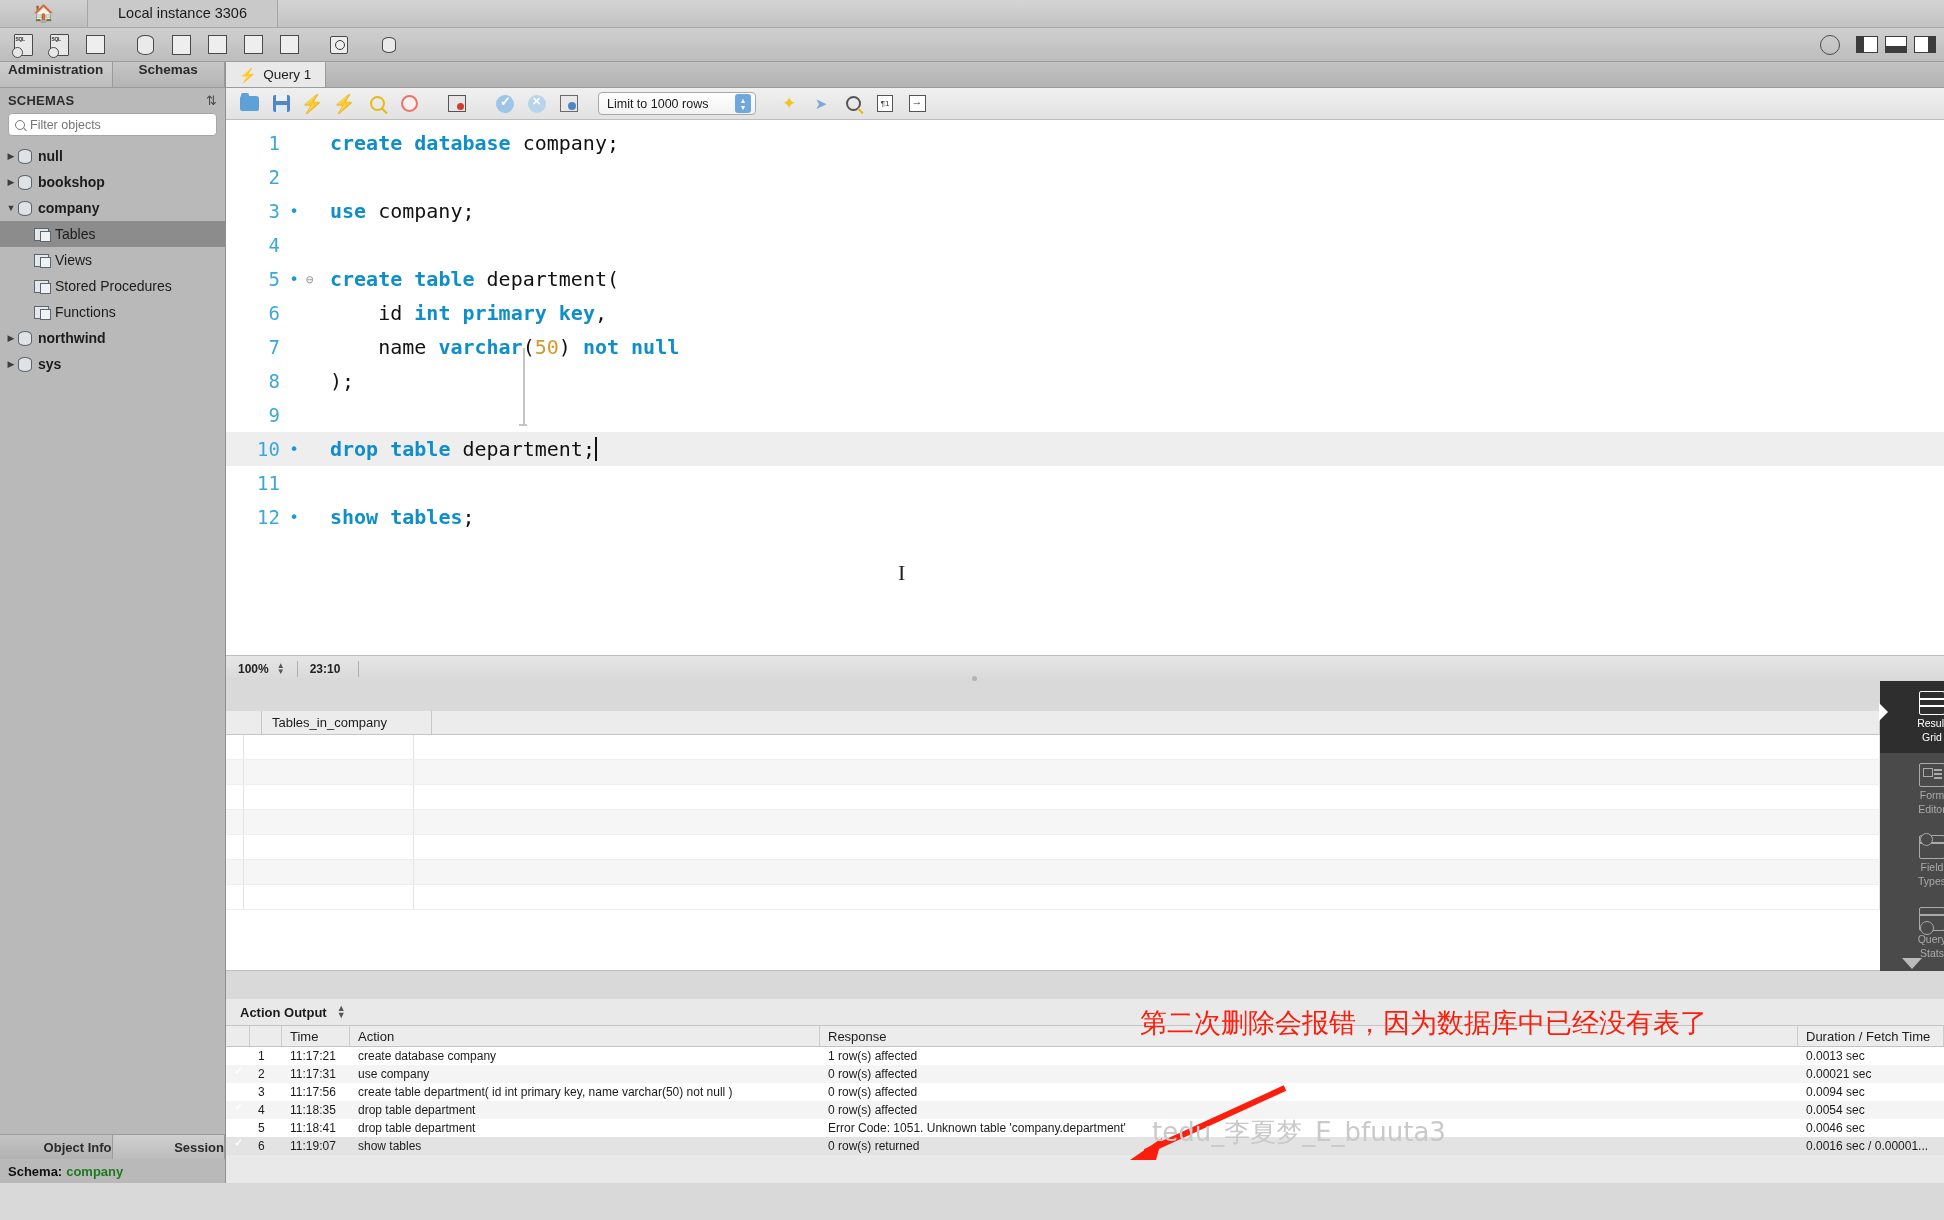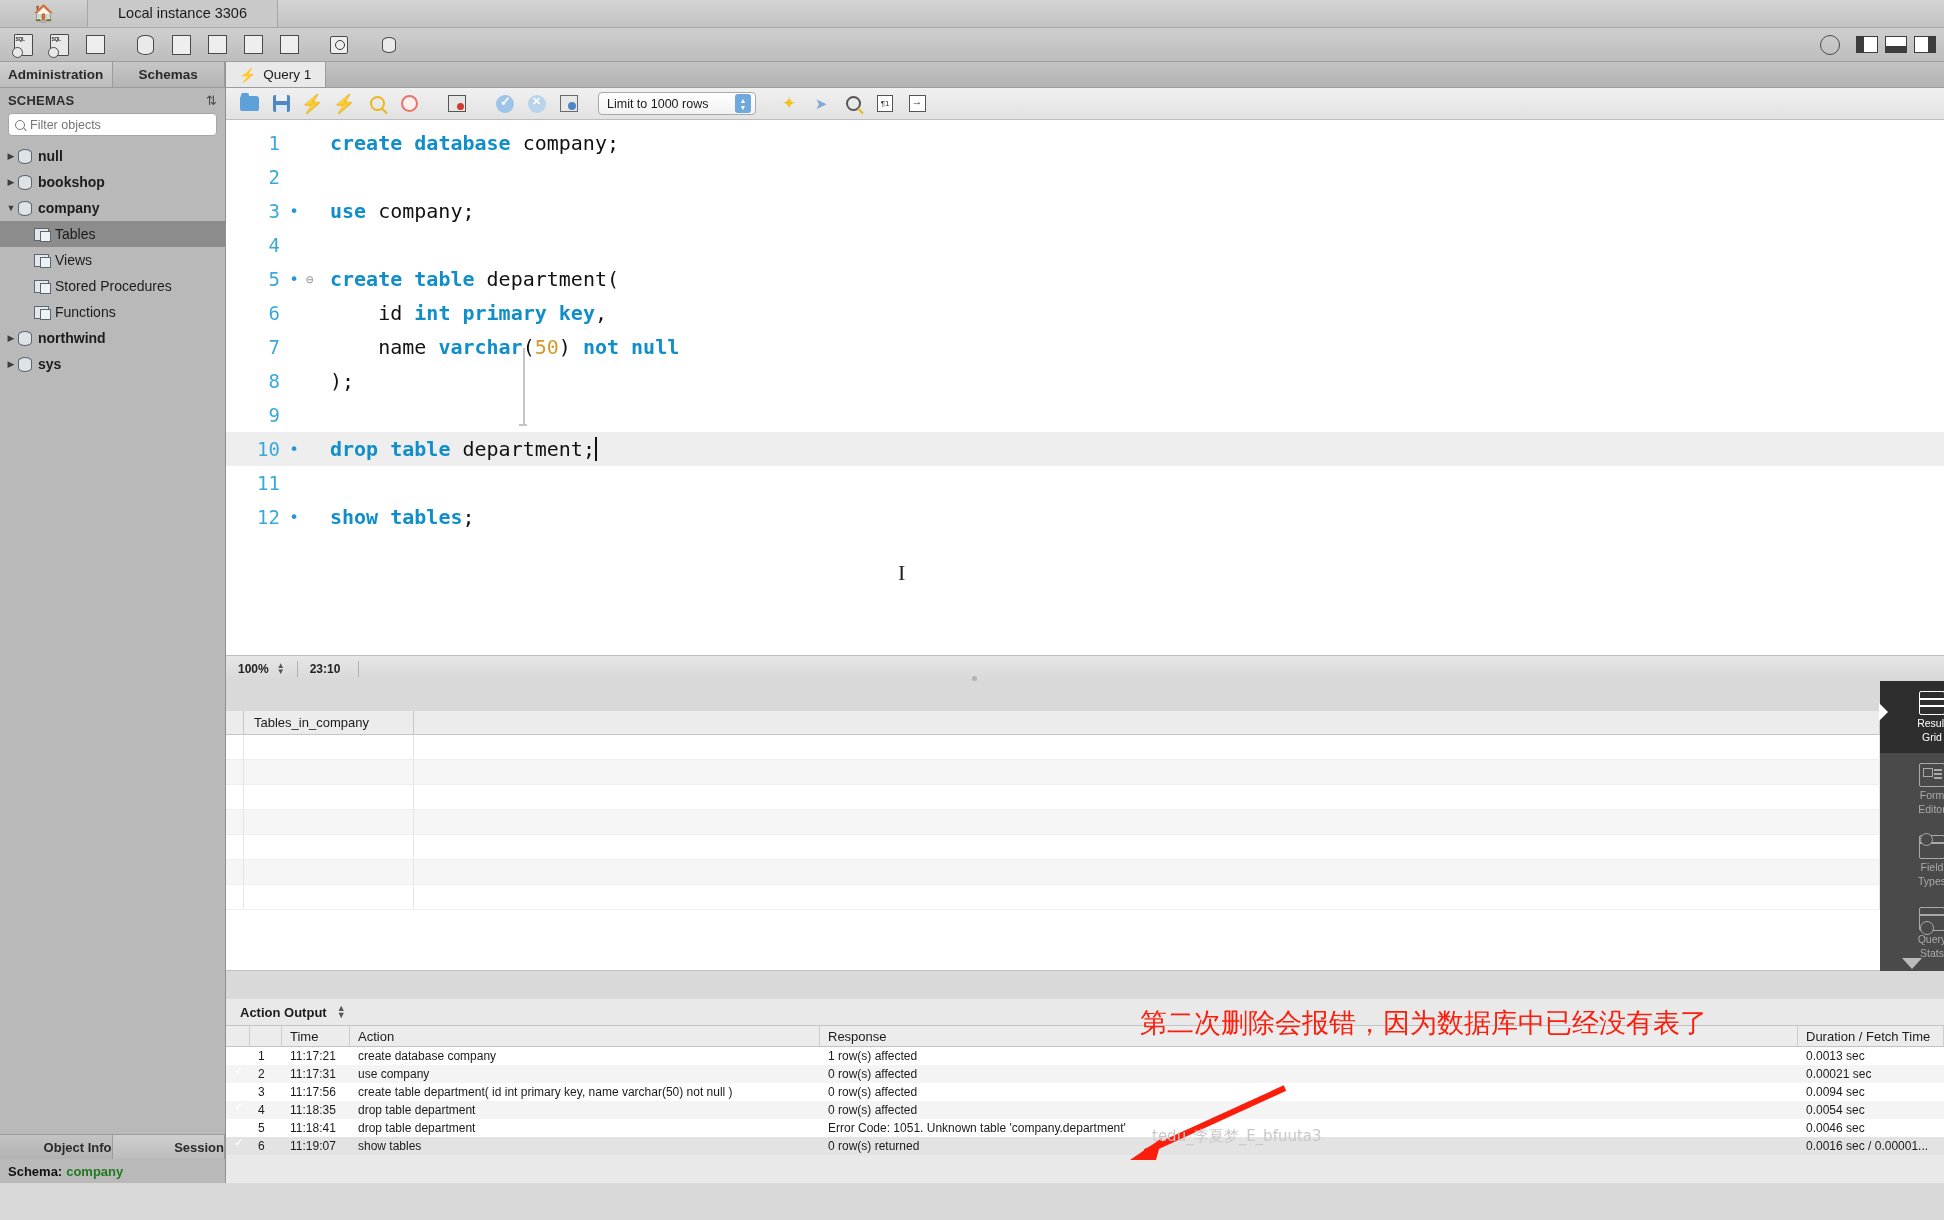--- a/index.html
+++ b/index.html
@@ -85,21 +85,21 @@
   .panel-btn.bot-fill::before { content:""; position:absolute;left:0;right:0;bottom:0;height:6px;background:#3c3c3c;}
   .panel-btn.right-fill::before { content:""; position:absolute;right:0;top:0;bottom:0;width:7px;background:#3c3c3c;}
 
   
   .sidebar {
     position: absolute; left: 0; top: 62px; width: 226px; bottom: 37px;
     background: #b9b9b9; border-right: 1px solid #8f8f8f;
   }
   .sb-tabs { display: flex; height: 26px; }
   .sb-tab {
-    flex: 1; display: flex; align-items: center; justify-content: center;
+    flex: 1; display: flex; align-items: flex-start; justify-content: center;
     font-size: 13.5px; font-weight: bold; color: #2a2a2a;
     background: linear-gradient(#cfcfcf,#bcbcbc);
     border-right: 1px solid #9b9b9b; border-bottom: 1px solid #9b9b9b;
   }
   .sb-tab.active { background: linear-gradient(#c6c6c6,#b4b4b4); }
   .sb-head {
     height: 25px; display: flex; align-items: center; padding: 0 8px;
     background: #b9b9b9;
   }
   .sb-head-title { font-size: 13px; font-weight: bold; color: #2d2d2d; letter-spacing: 0.2px; }
@@ -255,21 +255,21 @@
   .export-ico { width:17px;height:17px;background:#5a8fc4;border-radius:2px;position:relative;}
   .export-ico::before{content:"";position:absolute;left:2px;top:1px;width:8px;height:7px;background:#dce8f4;}
   .panel-toggle { margin-left:auto; margin-right:10px; width:16px;height:16px;border:1.5px solid #555;position:relative;background:#fff;}
   .panel-toggle::before{content:"";position:absolute;right:0;top:0;bottom:0;width:5px;background:#555;}
 
   
   .resultgrid {
     position: absolute; left: 226px; top: 711px; right: 64px; height: 260px;
     background: #fff; border-bottom: 1px solid #c0c0c0;
   }
-  .rg-head { display: flex; height: 24px; background: #ececec; border-bottom: 1px solid #c6c6c6; }
+  .rg-head { display: flex; height: 24px; background: #ececec; border-bottom: 1px solid #c6c6c6; padding-left: 18px; }
   .rg-corner { width: 18px; border-right: 1px solid #c6c6c6; }
   .rg-th {
     font-size: 13px; color: #1b1b1b; display:flex;align-items:center;padding-left:10px;
     border-right: 1px solid #c6c6c6;
   }
   .rg-row { display:flex; height: 25px; border-bottom: 1px solid #eee; }
   .rg-row.alt { background: #f6f6f6; }
   .rg-cell { border-right: 1px solid #e4e4e4; }
 
   
@@ -348,23 +348,22 @@
 
   
   .annot-text {
     position: absolute; left: 1140px; top: 1005px;
     font-size: 27px; color: #fc1e0d; white-space: nowrap;
     font-family: "DejaVu Sans", sans-serif;
   }
   .annot-arrow { position: absolute; left: 1100px; top: 1080px; width: 200px; height: 90px; }
   .tedu-wm {
     position: absolute; left: 1152px; top: 1115px;
-    font-size: 15px; color: #c9c9c9; white-space: nowrap;
+    font-size: 26px; color: #c9c9c9; white-space: nowrap;
     font-family: "DejaVu Sans", sans-serif;
-    margin-top: 12px;
   }
 </style>
 </head>
 <body>
 
 <div id="app">
 
   <div class="titlebar">
     <div class="home-tab">
       <span class="home-icon">🏠</span>

